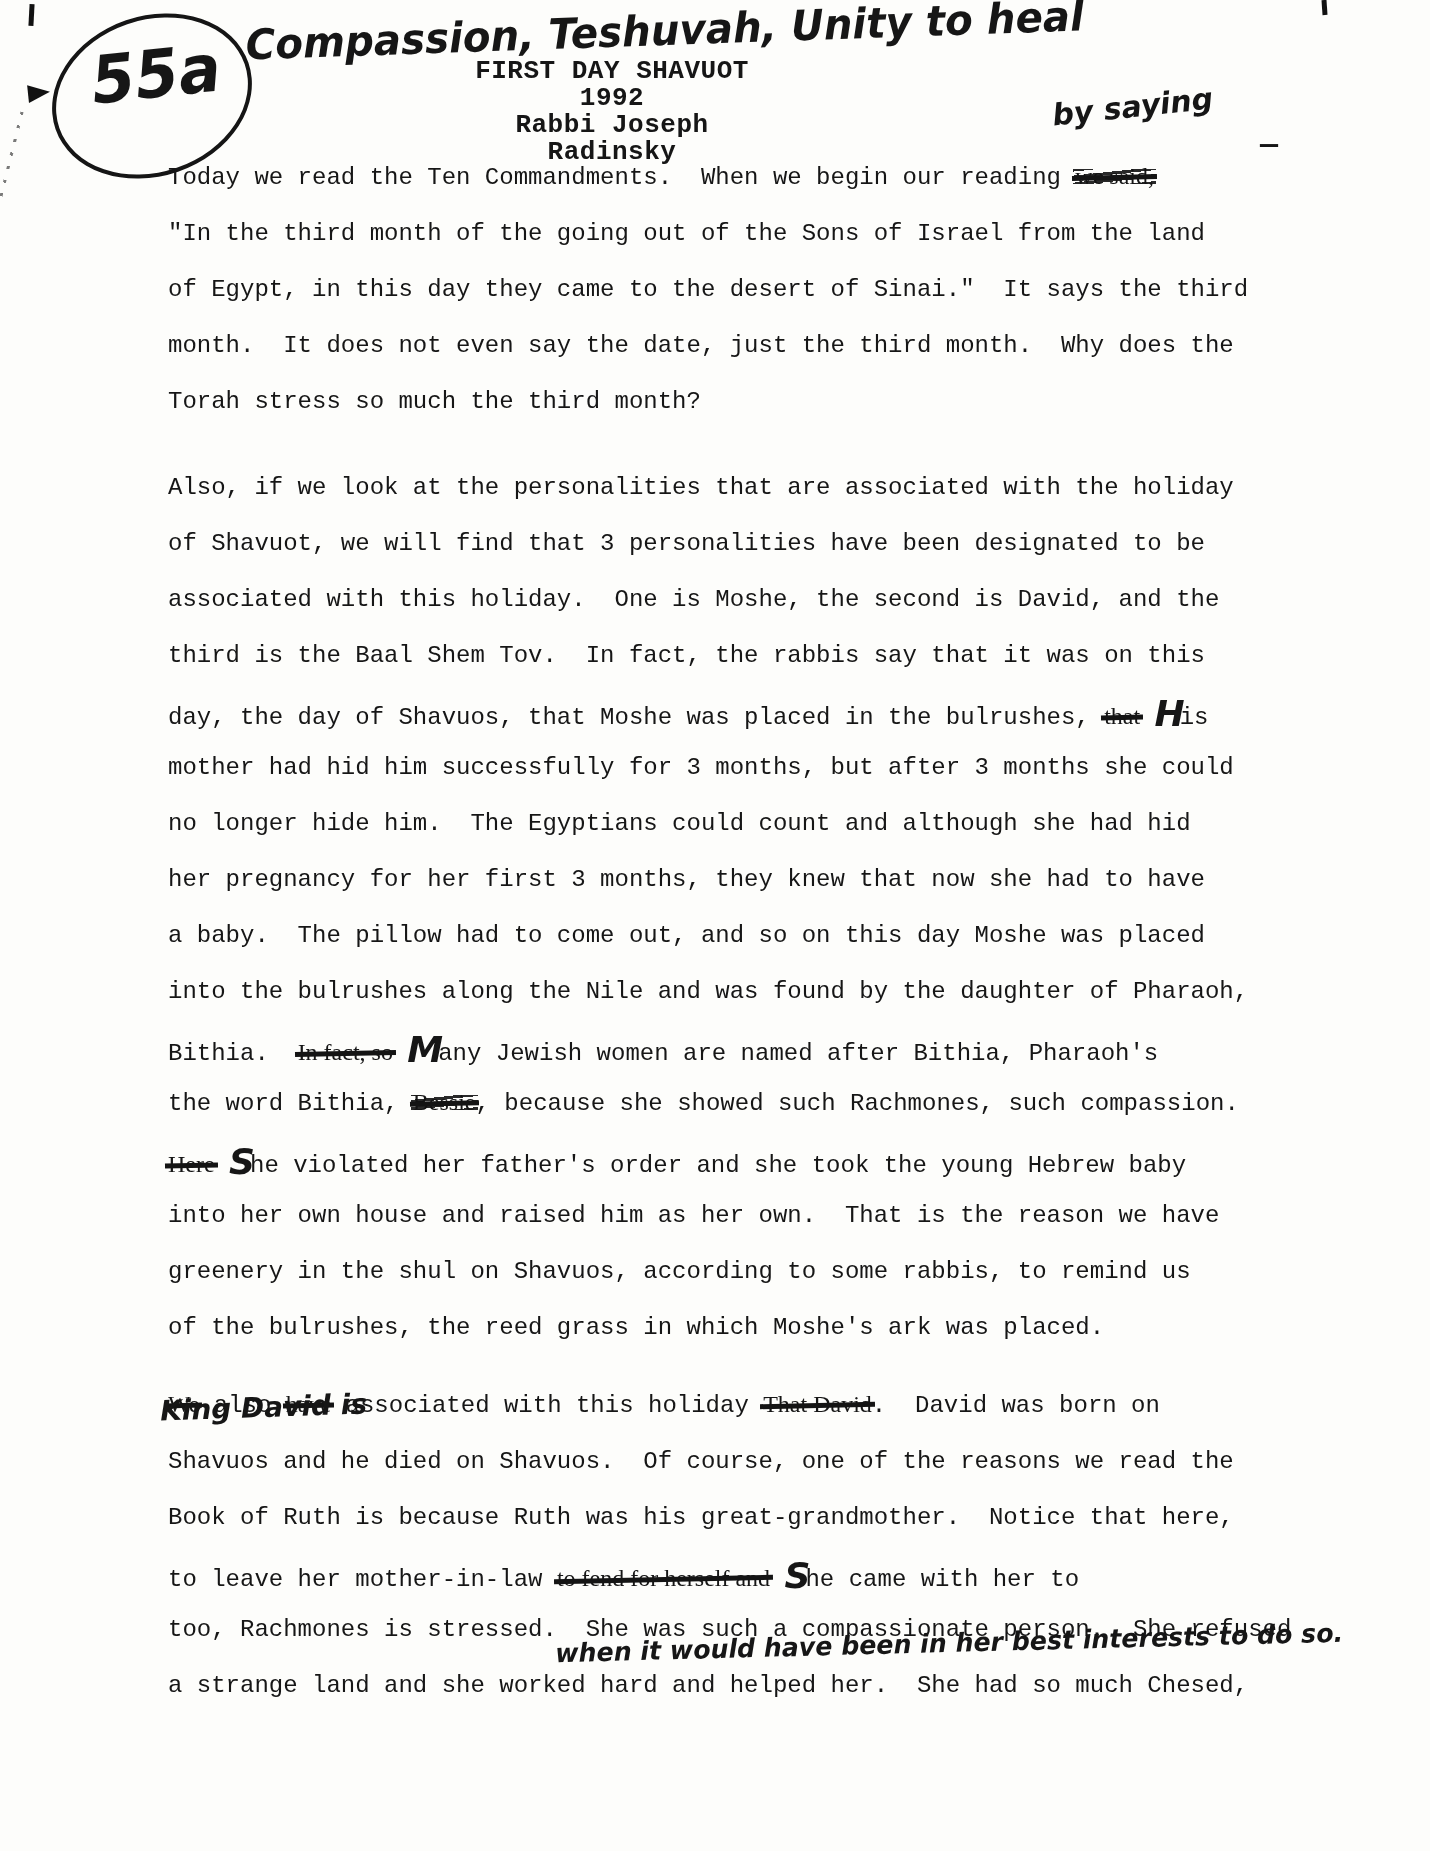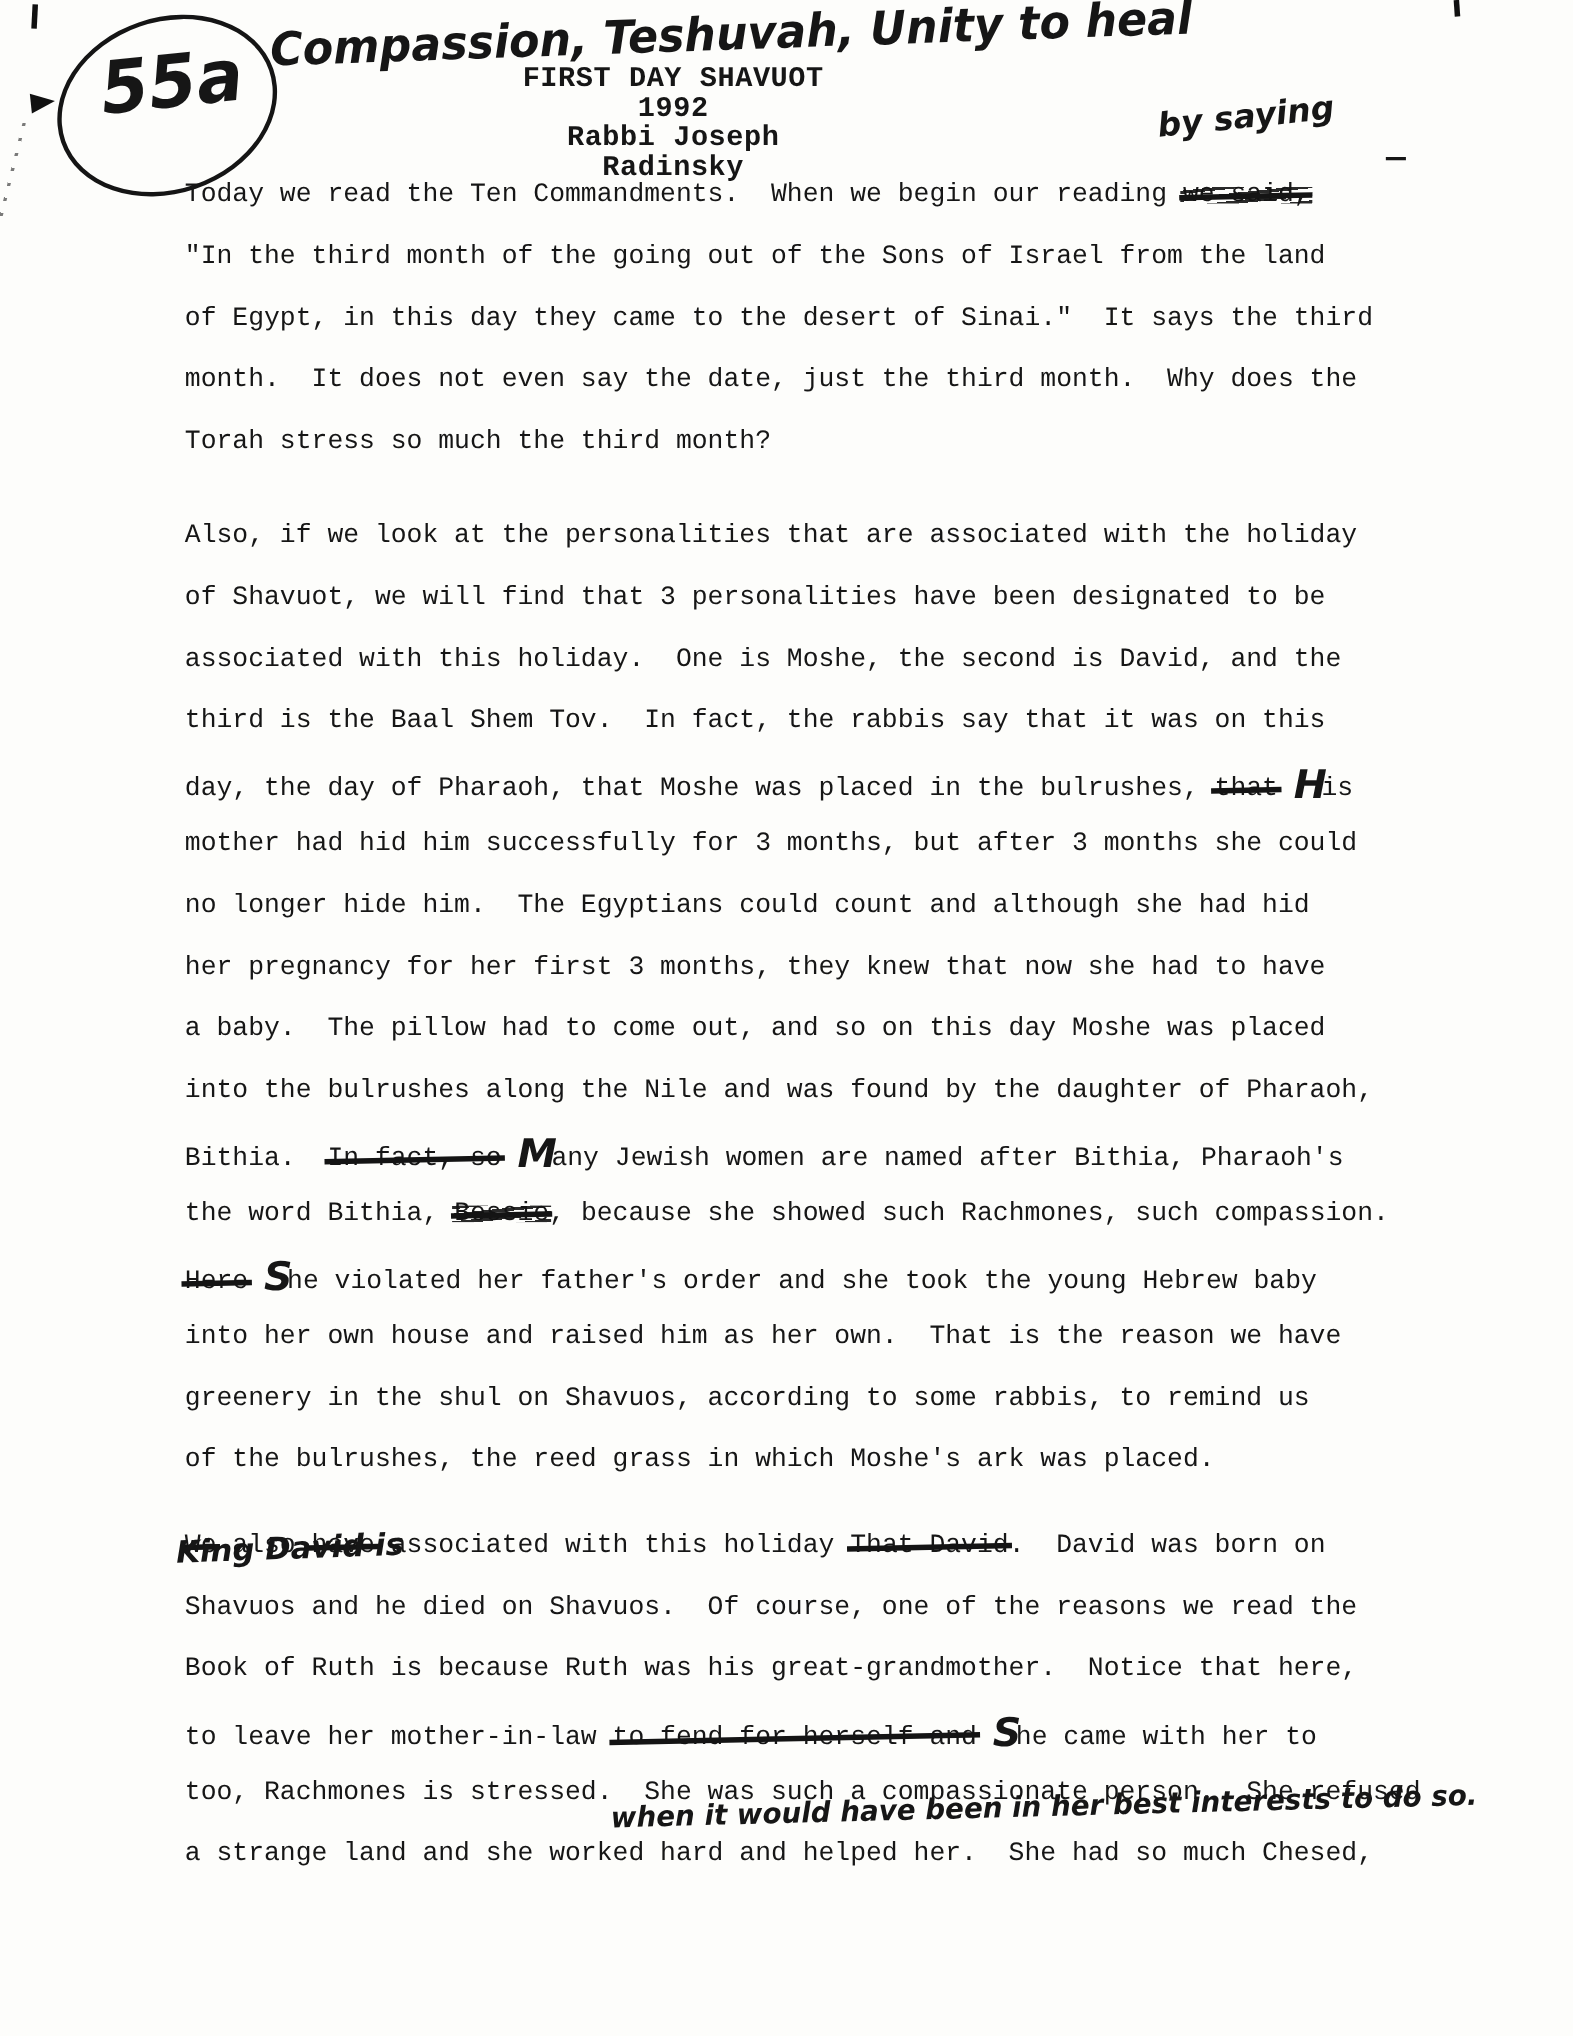--- a/index.html
+++ b/index.html
@@ -59,21 +59,21 @@
   }
   
   .body-text{
     position:absolute;left:168px;top:150px;width:1180px;
     font-size:24px;
   }
   .para{margin:0 0 30px 0;}
   .para:nth-child(2){margin-bottom:22px;}
   .line{height:56px;line-height:56px;white-space:pre;}
   
-  .st{position:relative;display:inline-block;line-height:normal;vertical-align:baseline;}
+  .st{position:relative;display:inline-block;line-height:normal;vertical-align:baseline;font-family:Liberation Serif, serif;}
   .st::after{
     content:"";position:absolute;left:-3px;right:-3px;top:45%;height:5px;
     background:#141414;transform:rotate(-1.2deg);
   }
   
   .scr::before{
     content:"";position:absolute;left:-2px;right:-2px;top:22%;height:56%;
     background:repeating-linear-gradient(-6deg,rgba(18,18,18,.9) 0 3px,rgba(18,18,18,0) 3px 7px);
   }
   
@@ -113,21 +113,21 @@
         <div class="line"><span>"In the third month of the going out of the Sons of Israel from the land</span></div>
         <div class="line"><span>of Egypt, in this day they came to the desert of Sinai."  It says the third</span></div>
         <div class="line"><span>month.  It does not even say the date, just the third month.  Why does the</span></div>
         <div class="line"><span>Torah stress so much the third month?</span></div>
       </div>
       <div class="para">
         <div class="line"><span>Also, if we look at the personalities that are associated with the holiday</span></div>
         <div class="line"><span>of Shavuot, we will find that 3 personalities have been designated to be</span></div>
         <div class="line"><span>associated with this holiday.  One is Moshe, the second is David, and the</span></div>
         <div class="line"><span>third is the Baal Shem Tov.  In fact, the rabbis say that it was on this</span></div>
-        <div class="line"><span>day, the day of Pharaoh, that Moshe was placed in the bulrushes, </span><span class="st">that</span><span> </span><span class="hcap">H</span><span>is</span></div>
+        <div class="line"><span>day, the day of Shavuos, that Moshe was placed in the bulrushes, </span><span class="st">that</span><span> </span><span class="hcap">H</span><span>is</span></div>
         <div class="line"><span>mother had hid him successfully for 3 months, but after 3 months she could</span></div>
         <div class="line"><span>no longer hide him.  The Egyptians could count and although she had hid</span></div>
         <div class="line"><span>her pregnancy for her first 3 months, they knew that now she had to have</span></div>
         <div class="line"><span>a baby.  The pillow had to come out, and so on this day Moshe was placed</span></div>
         <div class="line"><span>into the bulrushes along the Nile and was found by the daughter of Pharaoh,</span></div>
         <div class="line"><span>Bithia.  </span><span class="st">In fact, so</span><span> </span><span class="hcap">M</span><span>any Jewish women are named after Bithia, Pharaoh's</span></div>
         <div class="line"><span>the word Bithia, </span><span class="st scr">Bessie</span><span>, because she showed such Rachmones, such compassion.</span></div>
         <div class="line"><span class="st">Here</span><span> </span><span class="hcap">S</span><span>he violated her father's order and she took the young Hebrew baby</span></div>
         <div class="line"><span>into her own house and raised him as her own.  That is the reason we have</span></div>
         <div class="line"><span>greenery in the shul on Shavuos, according to some rabbis, to remind us</span></div>

